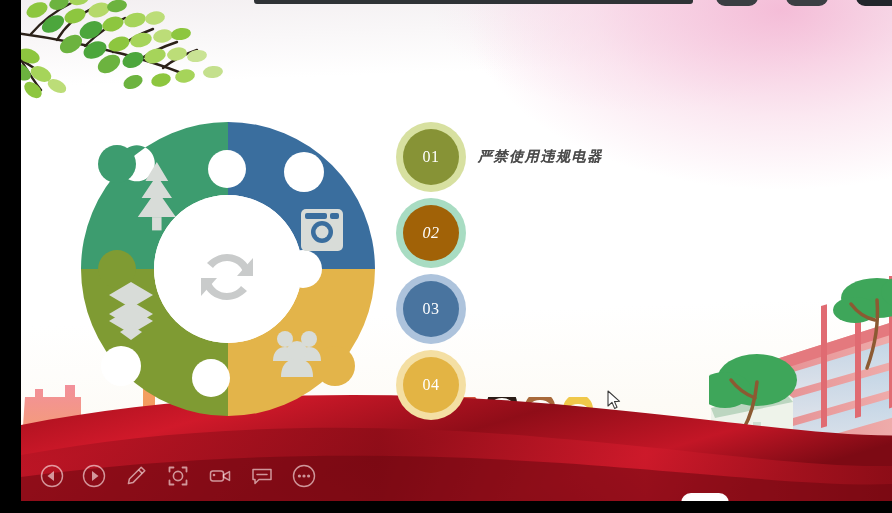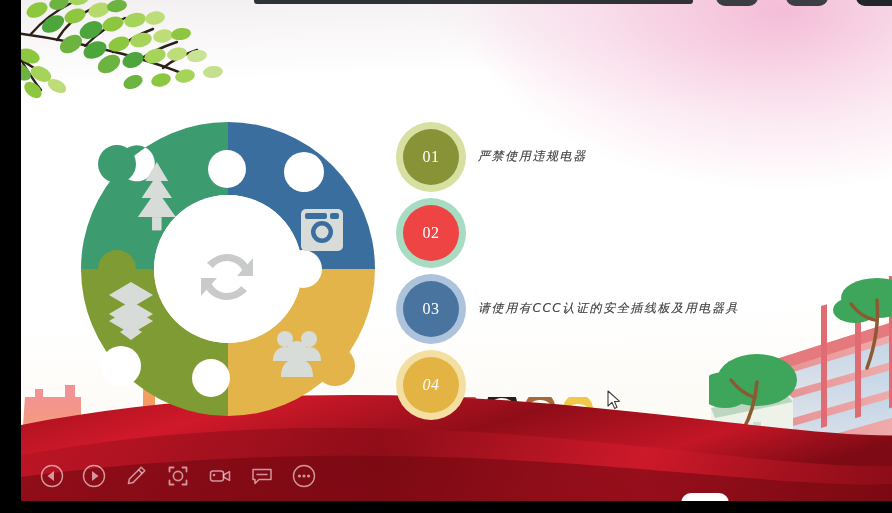--- a/index.html
+++ b/index.html
@@ -49,23 +49,23 @@
   }
   .badge .inner {
     width:56px; height:56px; border-radius:50%;
     display:flex; align-items:center; justify-content:center;
     color:#fff; font-family:"Liberation Serif", serif;
     font-size:16px; letter-spacing:0.5px;
   }
   .row-text {
     position:absolute; left:82px; top:26px;
     font-family:"DejaVu Sans", sans-serif;
-    font-size:12px; color:#4a4a4a;
+    font-size:14px; color:#4a4a4a;
     letter-spacing:1.6px; white-space:nowrap;
-    font-style:italic; font-weight:normal;
+    font-style:italic; font-weight:bold;
     text-shadow:0 0 0.4px rgba(70,70,70,0.6);
     text-align:right;
   }
 
   
   .skyline { position:absolute; left:0; bottom:38px; width:330px; height:120px; }
   .school { position:absolute; right:-4px; bottom:22px; width:208px; height:215px; }
   .kids { position:absolute; left:300px; bottom:16px; width:290px; height:100px; }
 
   .red-wave { position:absolute; left:0; bottom:12px; width:892px; height:120px; }
@@ -435,33 +435,32 @@
 
     <div class="row">
       <div class="badge" style="background:#d7e0a0;">
         <div class="inner" style="background:#879336;">01</div>
       </div>
       <div class="row-text">严禁使用违规电器</div>
     </div>
 
     <div class="row">
       <div class="badge" style="background:#a8dcc2;">
-        <div class="inner" style="background:#ef4444;">02</div>
+        <div class="inner" style="background:#a16207;font-style:italic;">02</div>
       </div>
     </div>
 
     <div class="row">
       <div class="badge" style="background:#adc3dc;text-align:center;">
         <div class="inner" style="background:#49749f;">03</div>
       </div>
-      <div class="row-text">请使用有CCC认证的安全插线板及用电器具</div>
     </div>
 
     <div class="row">
-      <div class="badge" style="background:#f4dfa3;font-style:italic;">
+      <div class="badge" style="background:#f4dfa3;">
         <div class="inner" style="background:#e3b444;">04</div>
       </div>
     </div>
 
   </div>
 
   <div class="toolbar">
 
     <div class="tool">
       <svg width="24" height="24" viewBox="0 0 24 24">

